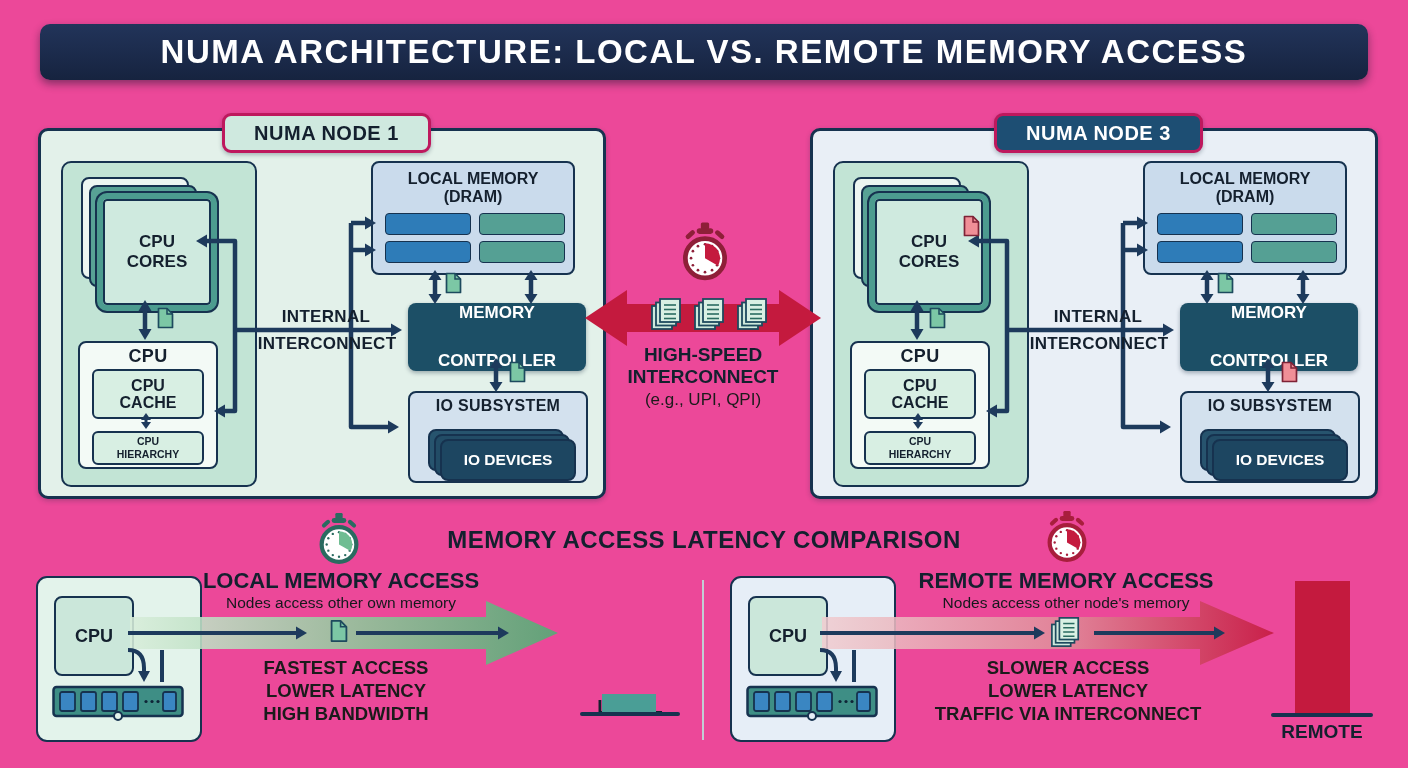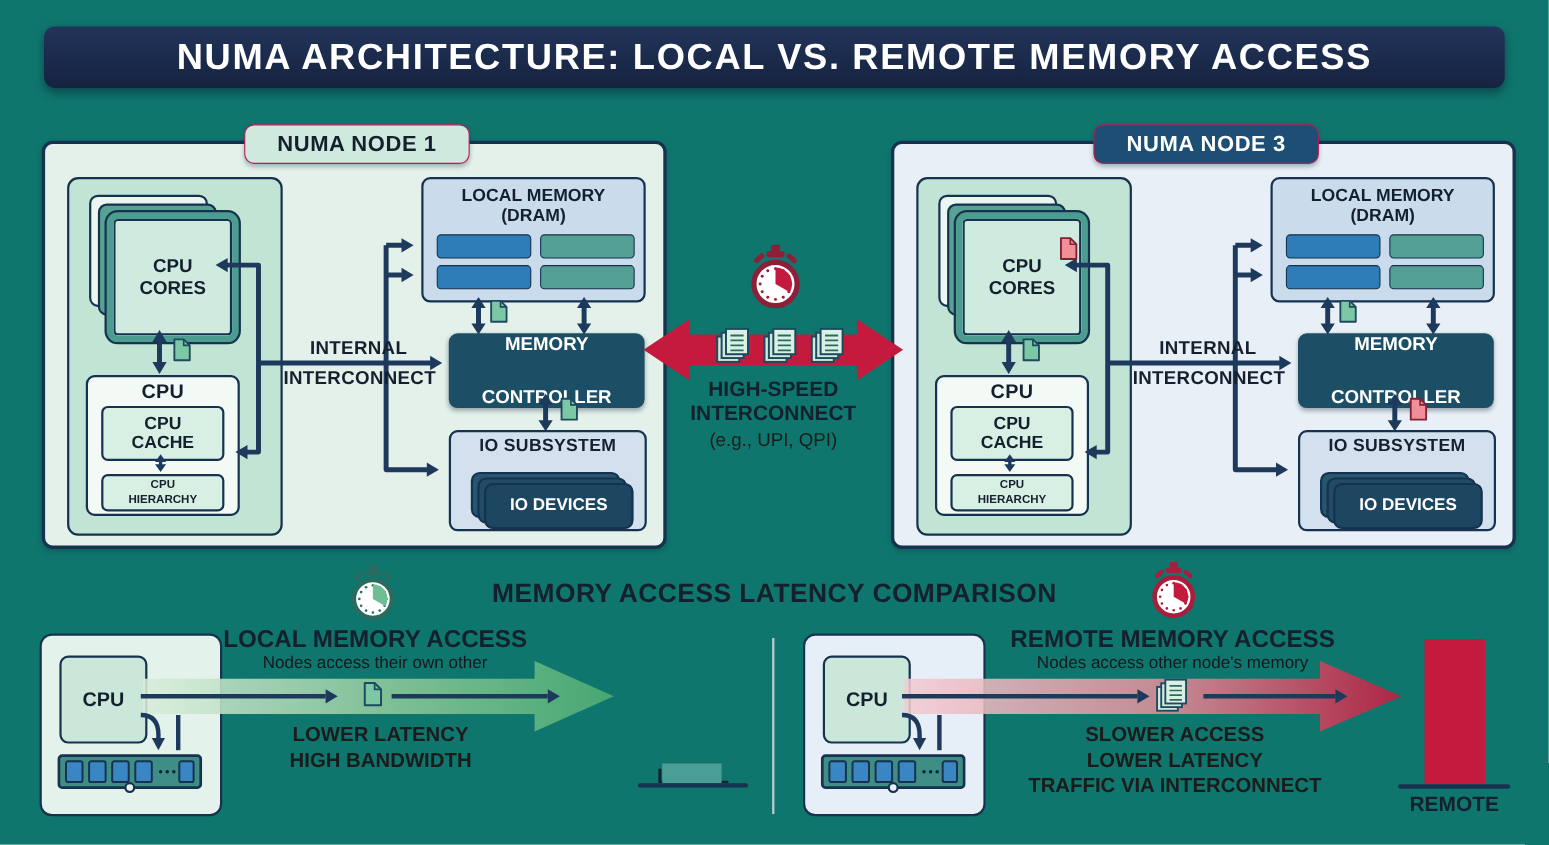--- a/index.html
+++ b/index.html
@@ -1,51 +1,51 @@
 <!DOCTYPE html>
 <html><head>
 <meta charset="utf-8">
 <style>
   html,body{margin:0;padding:0;background:#fff;}
-  #stage{position:relative;width:1408px;height:768px;background:#0f766e;overflow:hidden;
+  #stage{position:relative;width:1408px;height:768px;background:#ec4899;overflow:hidden;
          font-family:"Liberation Sans","DejaVu Sans",sans-serif;color:#14202e;}
   .ab{position:absolute;}
   .tc{text-align:center;}
   .xb{font-weight:800;letter-spacing:.3px;}
   
   .banner{left:40px;top:24px;width:1328px;height:56px;border-radius:10px;
           background:linear-gradient(#22345a,#16233f);box-shadow:0 4px 9px rgba(8,18,38,.45);
           display:flex;align-items:center;justify-content:center;}
   .banner span{color:#fff;font-size:33px;font-weight:800;letter-spacing:1.5px;}
   
   .node{top:128px;width:562px;height:365px;border:3px solid #16324f;border-radius:10px;
         box-shadow:0 2px 5px rgba(20,40,60,.25);}
   .node1{left:38px;background:#e3f1ea;}
   .node2{left:810px;background:#e9eff6;}
-  .tab{left:181px;top:-18px;width:203px;height:34px;border:1px solid #be185d;border-radius:9px;
+  .tab{left:181px;top:-18px;width:203px;height:34px;border:3px solid #be185d;border-radius:9px;
        display:flex;align-items:center;justify-content:center;font-size:20px;font-weight:800;
        letter-spacing:.5px;z-index:4;box-shadow:0 2px 4px rgba(20,40,60,.3);}
   .tab-light{background:#cfe9df;color:#14202e;}
   .tab-dark{background:#1d4e73;color:#fff;}
   .innerleft{left:20px;top:30px;width:192px;height:322px;background:#c2e4d5;
              border:2.5px solid #16324f;border-radius:10px;z-index:1;}
   .corelayer{width:104px;height:98px;border:2px solid #16324f;border-radius:8px;z-index:1;}
   .corefront{left:56px;top:62px;width:108px;height:106px;background:#cfeadf;border:6px solid #4c9c8f;
              border-radius:10px;box-shadow:0 0 0 2px #16324f, inset 0 0 0 2px #16324f;z-index:1;
              display:flex;align-items:center;justify-content:center;flex-direction:column;
              font-size:17px;font-weight:800;line-height:1.15;}
   .cpubox{left:37px;top:210px;width:136px;height:124px;background:#f3faf6;border:2.5px solid #16324f;
           border-radius:8px;z-index:1;}
   .cachebox{left:12px;top:26px;width:108px;height:46px;background:#d8efe3;border:2px solid #16324f;
             border-radius:6px;display:flex;align-items:center;justify-content:center;flex-direction:column;
             font-size:16px;font-weight:800;line-height:1.08;}
   .hierbox{left:12px;top:88px;width:108px;height:30px;background:#d8efe3;border:2px solid #16324f;
            border-radius:6px;display:flex;align-items:center;justify-content:center;flex-direction:column;
            font-size:10.5px;font-weight:800;line-height:1.2;}
-  .drambox{left:342px;top:30px;width:200px;height:110px;background:#cadbec;border:2.5px solid #16324f;
+  .drambox{left:330px;top:30px;width:200px;height:110px;background:#cadbec;border:2.5px solid #16324f;
            border-radius:8px;z-index:1;}
   .drtitle{margin-top:7px;font-size:16px;font-weight:800;line-height:1.12;}
   .membar{position:absolute;width:84px;height:20px;border:1.5px solid #16324f;border-radius:4px;}
   .bar-blue{background:#2e7cb8;} .bar-teal{background:#55a094;}
   .ctrl{left:367px;top:172px;width:178px;height:68px;background:#1c4f66;border-radius:8px;z-index:1;
         display:flex;align-items:center;justify-content:space-between;flex-direction:column;color:#fff;
         font-size:17px;font-weight:800;line-height:1.18;box-shadow:0 2px 4px rgba(20,40,60,.35);}
   .iobox{left:367px;top:260px;width:176px;height:88px;background:#d3e1ee;border:2.5px solid #16324f;
          border-radius:8px;z-index:1;}
   .iolayer{position:absolute;width:132px;height:38px;border:2px solid #16324f;border-radius:8px;}
@@ -380,21 +380,21 @@
         <circle cx="16.2" cy="46.6" r="1.3"></circle>
         <circle cx="11.3" cy="41.8" r="1.3"></circle>
         <circle cx="9.5" cy="35" r="1.3"></circle>
         <circle cx="11.3" cy="28.2" r="1.3"></circle>
         <circle cx="16.2" cy="23.4" r="1.3"></circle>
     </g>
     <path d="M23,35 V20.5 A14.5,14.5 0 0 1 35.6,42.2 Z" fill="#6fbd92"></path>
   </svg>
 
   <div class="ab tc cmphead" style="left:176px;">LOCAL MEMORY ACCESS</div>
-  <div class="ab tc cmpsub" style="left:176px;">Nodes access their own other</div>
+  <div class="ab tc cmpsub" style="left:176px;">Nodes access other own memory</div>
 
   <div class="ab cmpbox cmpbox-l">
     <div class="cmpcpu">
       <span>CPU</span>
     </div>
     <svg class="ab" style="left:14px;top:106px;" width="132" height="38" viewBox="0 0 132 38">
       <rect x="1.5" y="3" width="129" height="29" rx="3" fill="#3e8e85" stroke="#16324f" stroke-width="2.5"></rect>
       <g fill="#3a86c2" stroke="#16324f" stroke-width="1.8">
         <rect x="8" y="8" width="15" height="19" rx="2"></rect>
           <rect x="29" y="8" width="15" height="19" rx="2"></rect>
@@ -431,20 +431,21 @@
       <polygon points="479,63 468,56.5 468,69.5"></polygon>
       <polygon points="114,112 108,101 120,101"></polygon>
     </g>
   </svg>
   <svg class="ab docfloat" style="left:330px;top:619px;" width="18" height="24" viewBox="0 0 17 22">
     <path d="M1.5,1.5 H10 L15.5,7 V20.5 H1.5 Z" fill="#7cc7a5" stroke="#1d4a5e" stroke-width="1.7" stroke-linejoin="round"></path>
       <path d="M10,1.5 V7 H15.5" fill="none" stroke="#1d4a5e" stroke-width="1.5"></path>
   </svg>
 
   <div class="ab tc" style="left:196px;top:656px;width:300px;">
+    <div class="benefit">FASTEST ACCESS</div>
     <div class="benefit">LOWER LATENCY</div>
     <div class="benefit">HIGH BANDWIDTH</div>
   </div>
 
   <div class="ab" style="left:602px;top:694px;width:54px;height:18px;background:#4a9e96;z-index:1;"></div>
   <div class="ab barbase" style="left:580px;top:712px;width:100px;height:4px;"></div>
   <div class="ab tc barlabel" style="left:580px;top:696px;width:100px;">LOCAL</div>
 
   <svg class="ab" style="left:1046px;top:510px;z-index:3;" width="42" height="54" viewBox="0 0 46 58">
     <rect x="19" y="0.5" width="8" height="6.5" rx="1.5" fill="#a81e3c"></rect>

